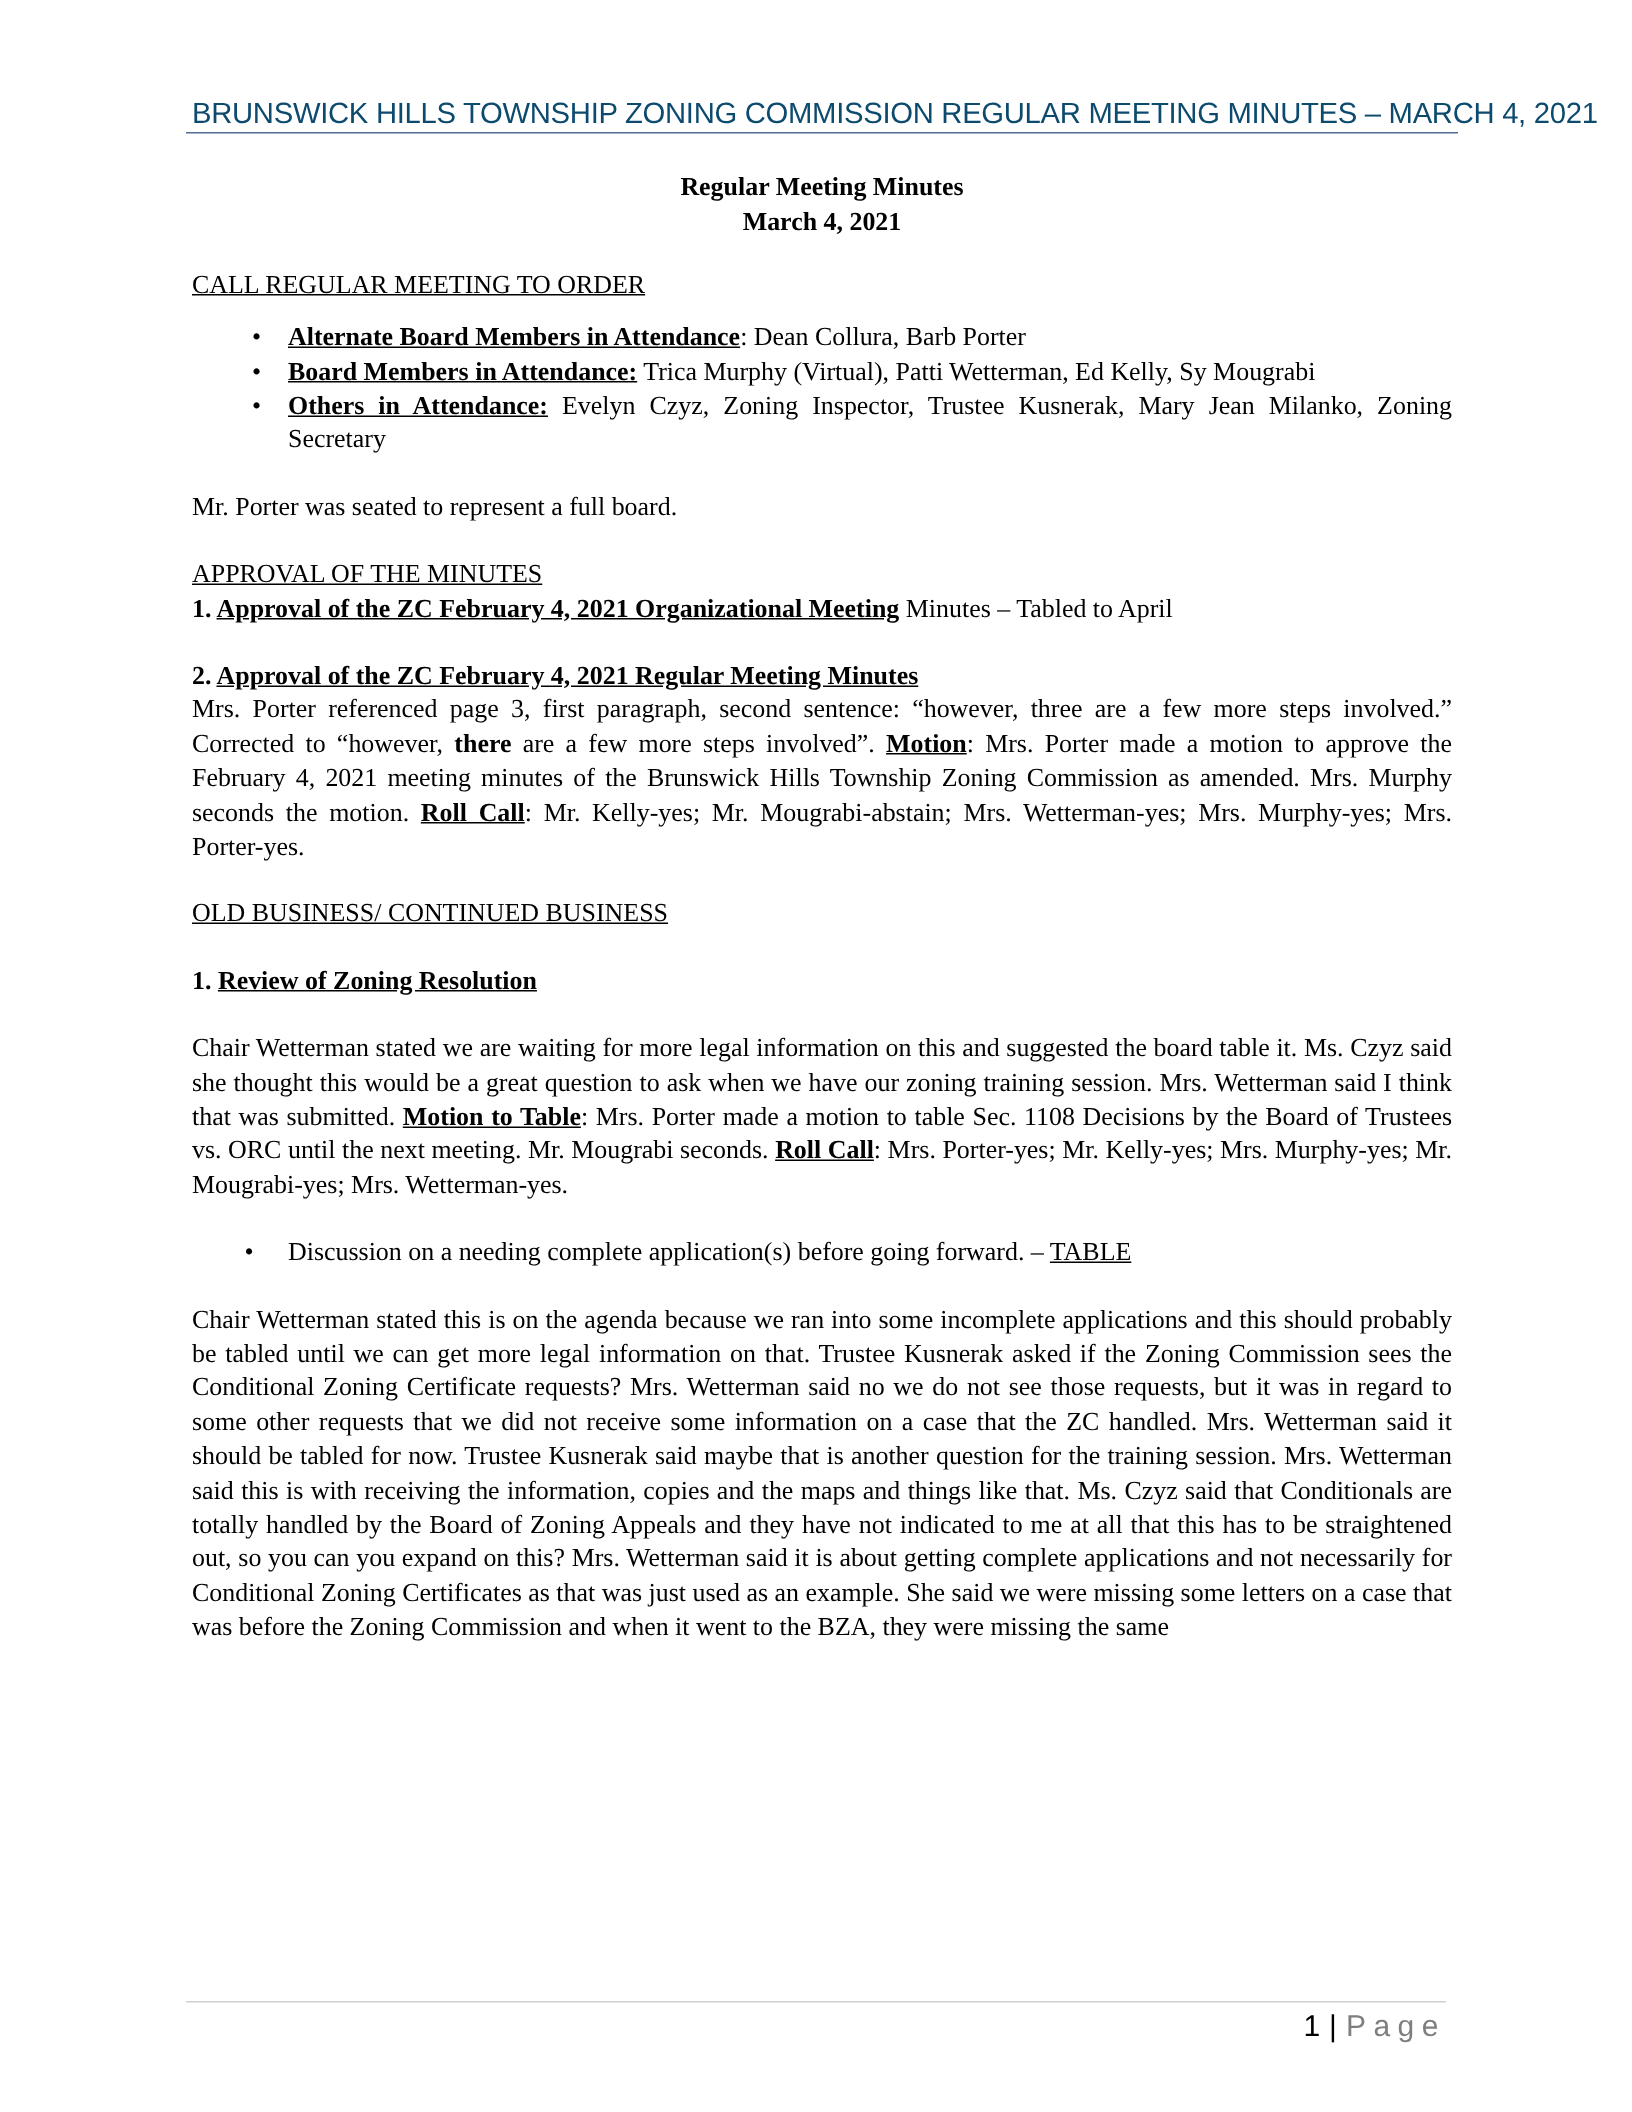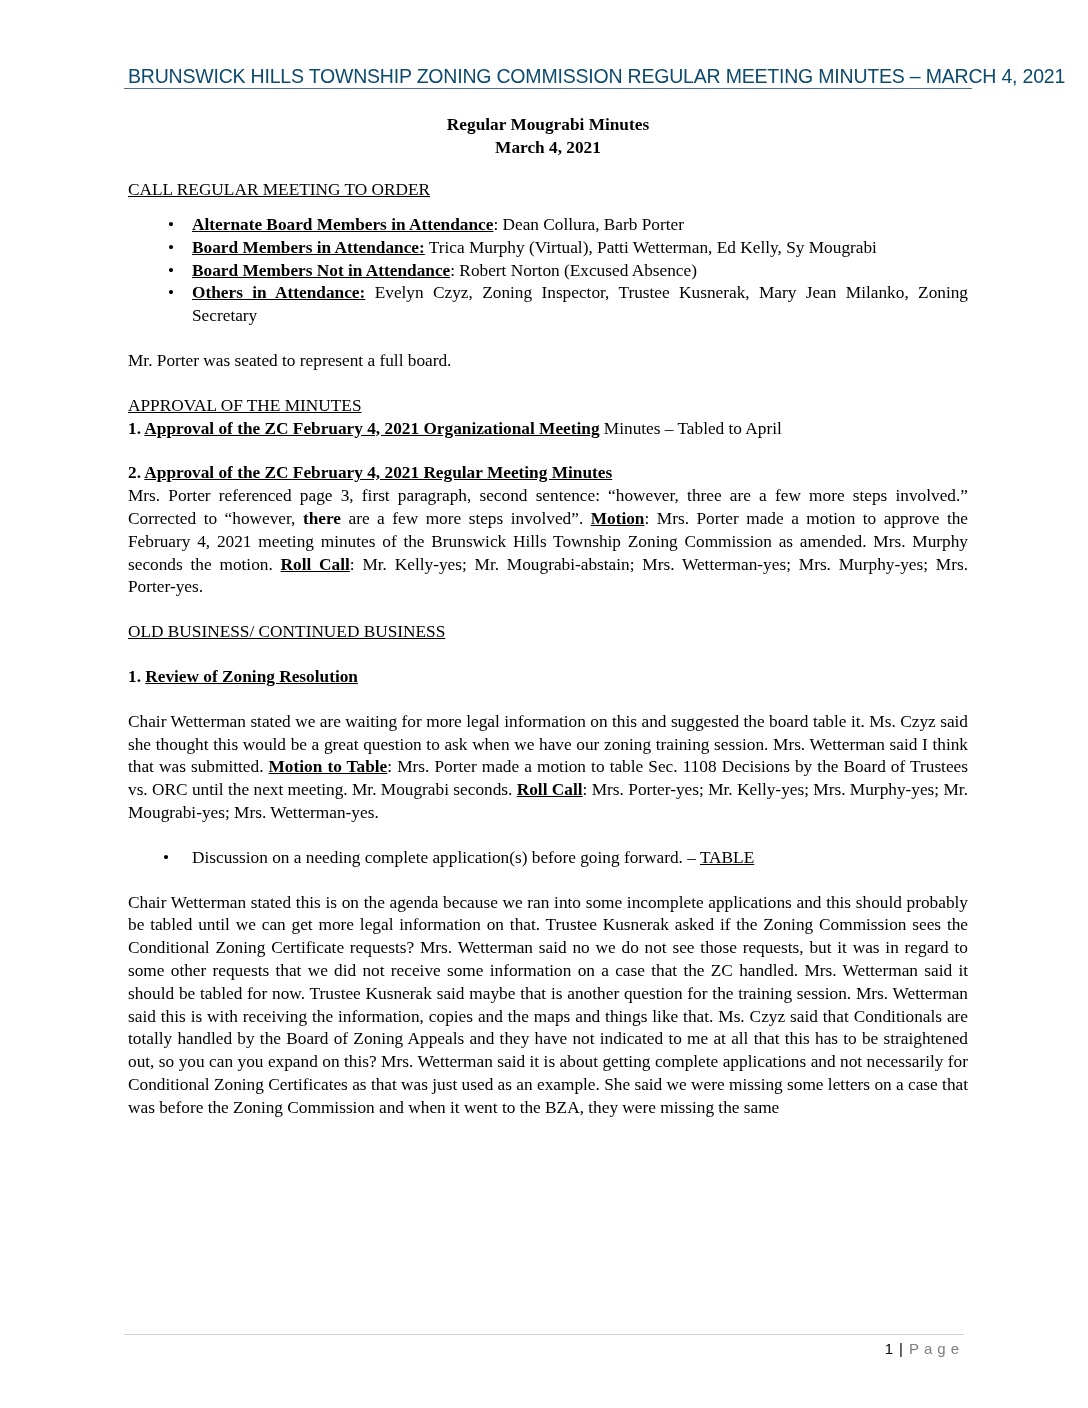--- a/index.html
+++ b/index.html
@@ -21,43 +21,42 @@
   ul.att li { position: relative; padding-left: 64px; }
   ul.att li::before { content: "\2022"; position: absolute; left: 40px; top: 0; }
   .bu { font-weight: bold; text-decoration: underline; }
   .b { font-weight: bold; }
   .u { text-decoration: underline; }
   .gap { height: 22px; }
   .sub { padding-left: 20px; font-weight: bold; }
   .bullet-line { position: relative; padding-left: 64px; }
   .bullet-line::before { content: "\2022"; position: absolute; left: 35px; }
   .footer-rule { position: absolute; left: 124px; top: 1334px; width: 840px; height: 1px; background: #d0d0d0; }
-  .footer { position: absolute; right: 124px; top: 1340px; font-family: "Liberation Sans", sans-serif; font-size: 15px; }
+  .footer { position: absolute; right: 124px; top: 1340px; font-family: "Liberation Sans", sans-serif; font-size: 20px; }
   .footer .pn { color: #000; }
   .footer .bar { color: #000; margin: 0 6px; }
   .footer .pg { color: #7f7f7f; letter-spacing: 5px; }
 </style>
 </head>
 <body>
 
 <div class="page-header">BRUNSWICK HILLS TOWNSHIP ZONING COMMISSION REGULAR MEETING MINUTES – MARCH 4, 2021</div>
 <div class="header-rule"></div>
 
 <div class="doc">
   <div class="title-block">
-    <div class="title">Regular Mougrabi Minutes</div>
+    <div class="title">Regular Meeting Minutes</div>
     <div class="title">March 4, 2021</div>
   </div>
 
   <section>
     <p class="h">CALL REGULAR MEETING TO ORDER</p>
     <ul class="att">
       <li><span class="bu">Alternate Board Members in Attendance</span><span>:  Dean Collura, Barb Porter</span></li>
       <li><span class="bu">Board Members in Attendance:</span><span> Trica Murphy (Virtual), Patti Wetterman, Ed Kelly, Sy Mougrabi</span></li>
-      <li><span class="bu">Board Members Not in Attendance</span><span>:  Robert Norton (Excused Absence)</span></li>
       <li class="just"><span class="bu">Others in Attendance:</span><span>  Evelyn Czyz, Zoning Inspector, Trustee Kusnerak, Mary Jean Milanko, Zoning Secretary</span></li>
     </ul>
     <div class="gap"></div>
     <p>Mr. Porter was seated to represent a full board.</p>
   </section>
 
   <div class="gap"></div>
 
   <section>
     <p class="h">APPROVAL OF THE MINUTES</p>

